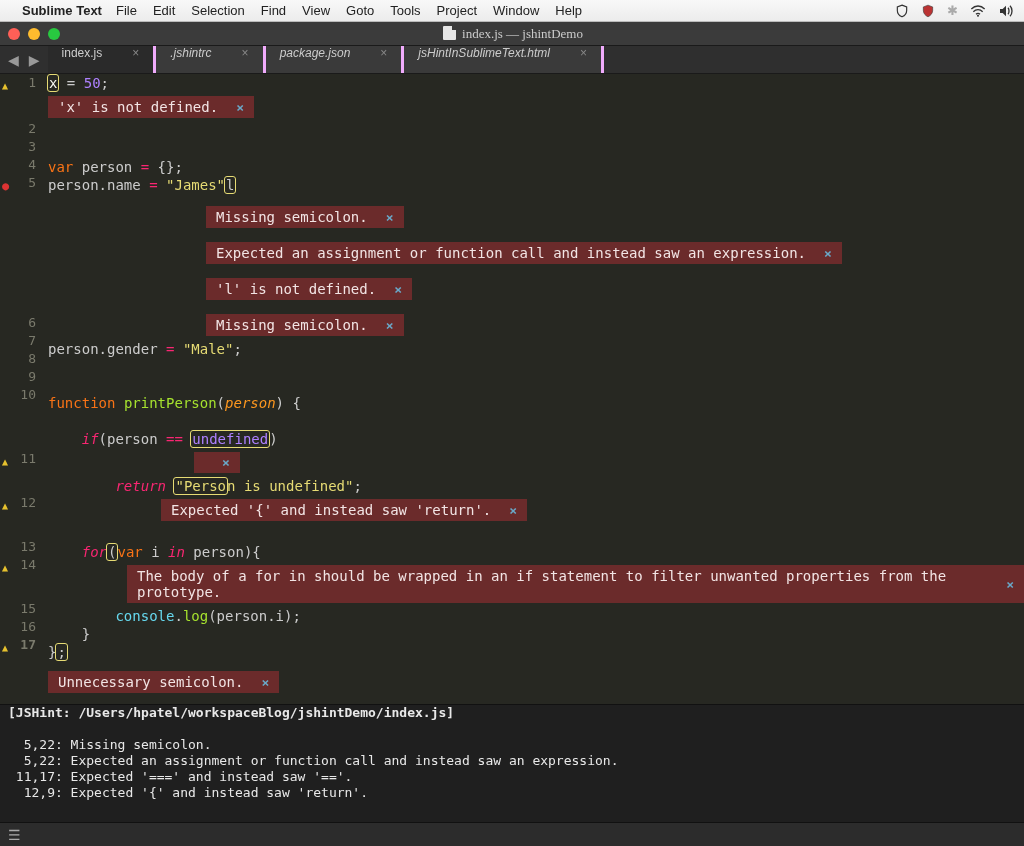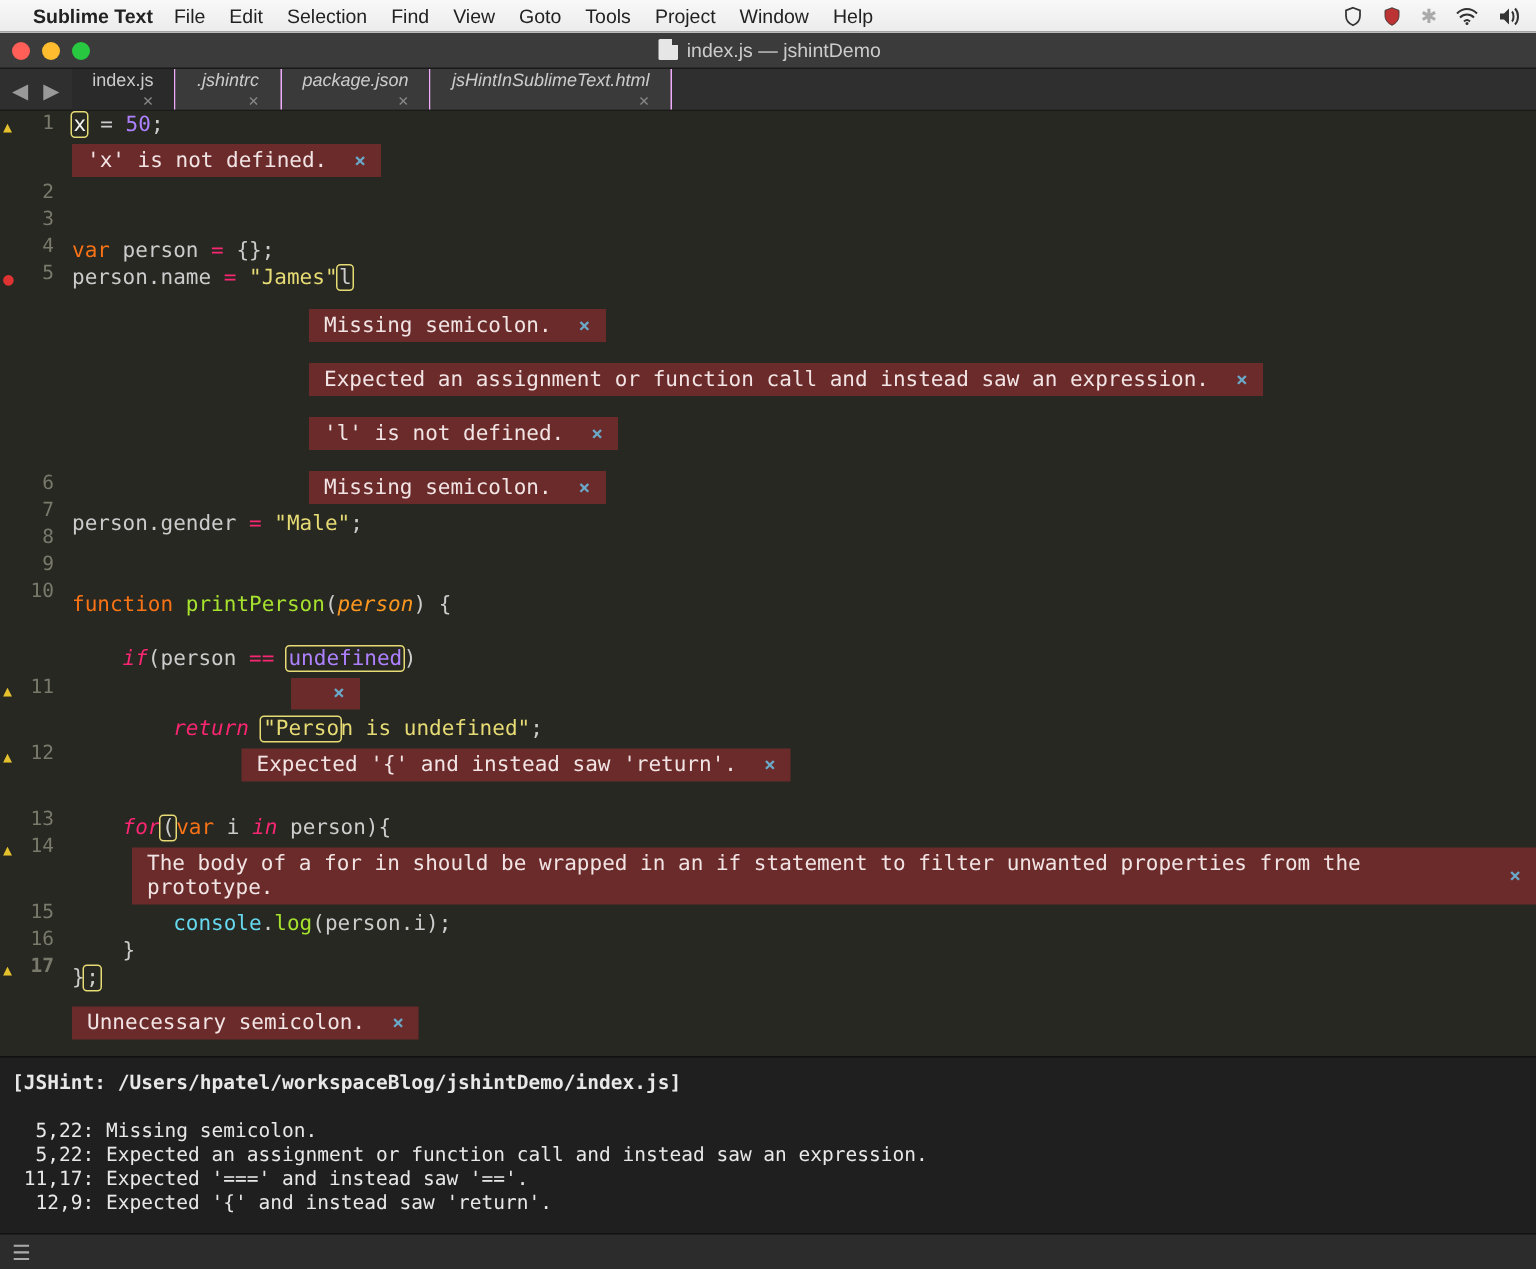--- a/index.html
+++ b/index.html
@@ -38,43 +38,42 @@
     align-items: center;
     padding: 0 8px;
     border-bottom: 1px solid #1a1a1a;
     color: #ccc;
   }
   .traffic { display: flex; gap: 8px; margin-right: 60px; }
   .dot { width: 12px; height: 12px; border-radius: 50%; }
   .dot.close { background: #ff5f57; }
   .dot.min { background: #febc2e; }
   .dot.max { background: #28c840; }
-  .titlebar .title { flex: 1; text-align: center; font-size: 13px; color: #ccc; }
+  .titlebar .title { flex: 1; text-align: center; font-size: 13px; color: #ccc; font-family: Liberation Serif, serif; }
   .doc-icon { display:inline-block; width:13px; height:14px; background:#e6e6e6; margin-right:6px; vertical-align:-2px; border-radius:1px; position:relative;}
   .doc-icon::after{content:"";position:absolute;top:0;right:0;width:4px;height:4px;background:#3b3b3b;}
 
   
   .tabbar {
     height: 28px;
     background: #2f2f2f;
     display: flex;
     align-items: stretch;
     border-bottom: 1px solid #1a1a1a;
   }
   .navbtns { display:flex; align-items:center; padding: 0 8px; color:#999; gap:10px; font-size:14px;}
   .tab {
-    display: flex; align-items: flex-end;
+    display: flex; align-items: flex-start;
     padding: 0 14px;
     background: #3a3a3a;
-    border-right: 1px solid #f0abfc;
+    border-right: 3px solid #f0abfc;
     color: #ccc;
     font-size: 12px;
     font-style: italic;
     position: relative;
-    flex-direction: column;
   }
   .tab.active { background: #2a2a2a; font-style: normal; }
   .tab .close-x { margin-left: 30px; color: #888; font-size: 12px; font-style: normal;}
   .tab-end { flex:1; background:#2f2f2f;}
 
   
   .editor {
     display: flex;
     height: 630px;
     background: #272822;
@@ -140,29 +139,29 @@
   .hint .hx {
     margin-left: 18px;
     color: #6aa8c8;
     font-weight: bold;
     font-size: 13px;
   }
   .hint-row { padding-left: 0; }
   .hint-indent1 { margin-left: 158px; }
   .hint-indent2 { margin-left: 146px; }
   .hint-indent3 { margin-left: 113px; }
-  .hint-indent4 { margin-left: 40px; }
+  .hint-indent4 { margin-left: 79px; }
 
   
   .console {
     background: #1f1f1f;
     color: #e8e8e8;
     font-family: "Menlo","Consolas",monospace;
     font-size: 13px;
-    padding: 10px 8px 0 8px;
+    padding: 0 8px 0 8px;
     height: 118px;
     border-top: 1px solid #111;
     overflow: hidden;
   }
   .console .ch { font-weight: bold; }
   .console .cl { height: 16px; line-height:16px; white-space: pre; }
 
   
   .statusbar {
     height: 24px;

